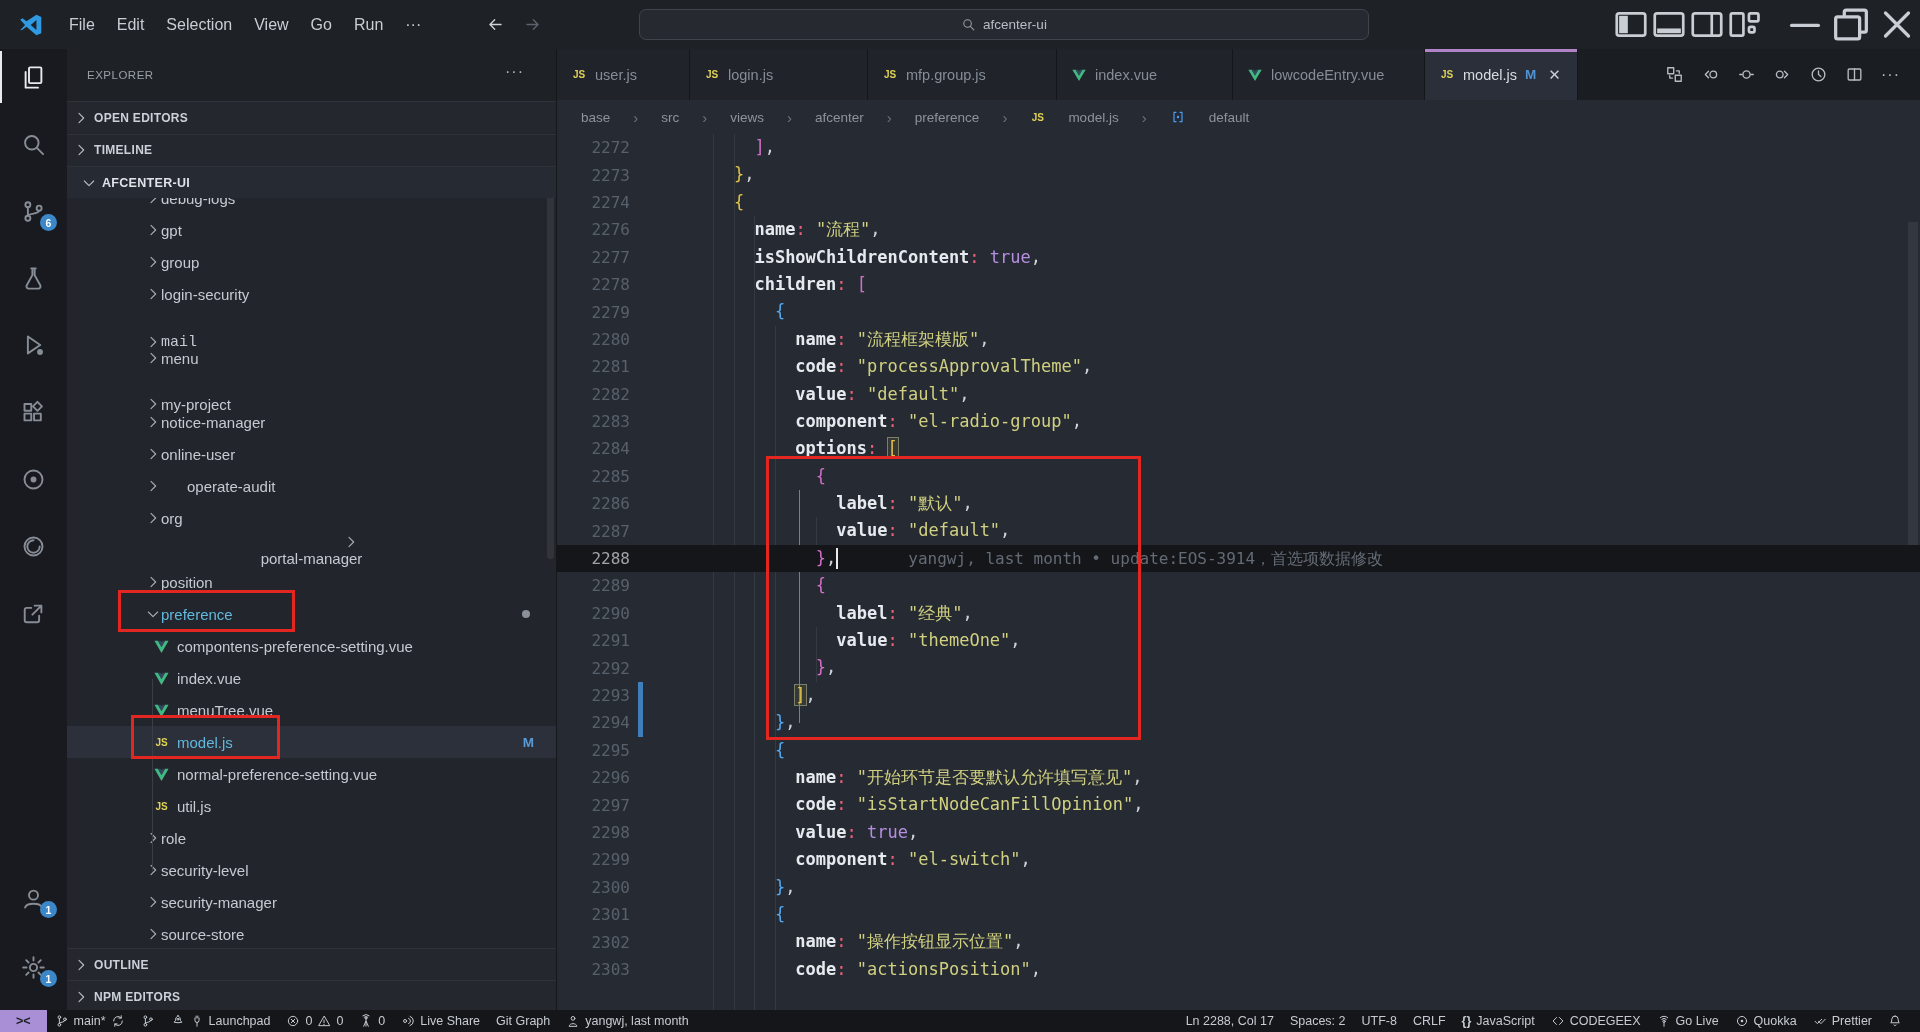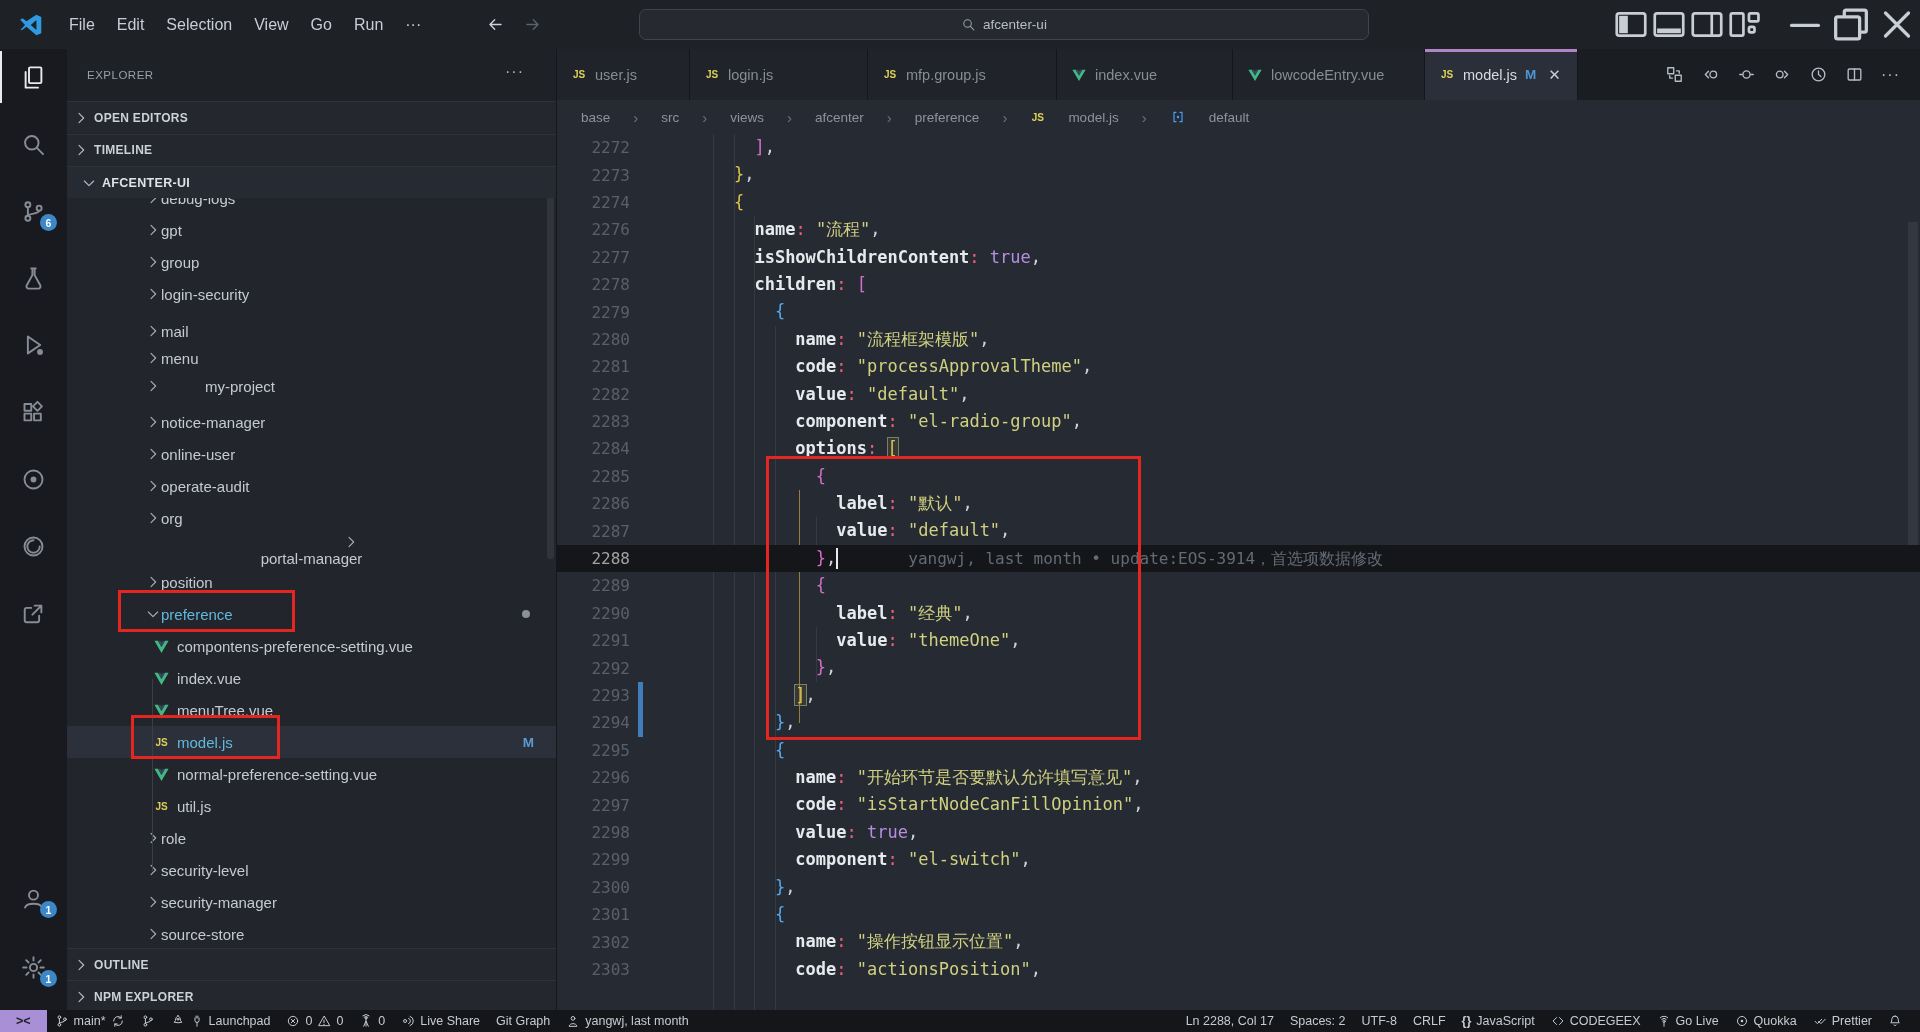--- a/index.html
+++ b/index.html
@@ -294,21 +294,21 @@
         <div class="sb-section" style="top: 899px;">
           <span class="ic"><svg viewBox="0 0 24 24" fill="none" stroke="currentColor" stroke-width="1.7" stroke-linecap="round" stroke-linejoin="round" style="width:100%;height:100%">
               <path d="M9 5l7 7-7 7"></path>
             </svg></span>
           <span>OUTLINE</span>
         </div>
         <div class="sb-section" style="top: 931px;">
           <span class="ic"><svg viewBox="0 0 24 24" fill="none" stroke="currentColor" stroke-width="1.7" stroke-linecap="round" stroke-linejoin="round" style="width:100%;height:100%">
               <path d="M9 5l7 7-7 7"></path>
             </svg></span>
-          <span>NPM EXPLORER</span>
+          <span>NPM EDITORS</span>
         </div>
       </div>
     <div id="tree">
         <div class="tree-row" style="top: 133px;">
           <span class="chev"><svg viewBox="0 0 24 24" fill="none" stroke="currentColor" stroke-width="1.7" stroke-linecap="round" stroke-linejoin="round" style="width:100%;height:100%">
               <path d="M9 5l7 7-7 7"></path>
             </svg></span>
           <span class="lbl">debug-logs</span>
         </div>
         <div class="tree-row" style="top: 165px;">
@@ -322,51 +322,51 @@
               <path d="M9 5l7 7-7 7"></path>
             </svg></span>
           <span class="lbl">group</span>
         </div>
         <div class="tree-row" style="top: 229px;">
           <span class="chev"><svg viewBox="0 0 24 24" fill="none" stroke="currentColor" stroke-width="1.7" stroke-linecap="round" stroke-linejoin="round" style="width:100%;height:100%">
               <path d="M9 5l7 7-7 7"></path>
             </svg></span>
           <span class="lbl">login-security</span>
         </div>
-        <div class="tree-row" style="top: 266px;">
+        <div class="tree-row" style="top: 277px; font-family: Liberation Mono, monospace;">
           <span class="chev"><svg viewBox="0 0 24 24" fill="none" stroke="currentColor" stroke-width="1.7" stroke-linecap="round" stroke-linejoin="round" style="width:100%;height:100%">
               <path d="M9 5l7 7-7 7"></path>
             </svg></span>
           <span class="lbl">mail</span>
         </div>
         <div class="tree-row" style="top: 293px;">
           <span class="chev"><svg viewBox="0 0 24 24" fill="none" stroke="currentColor" stroke-width="1.7" stroke-linecap="round" stroke-linejoin="round" style="width:100%;height:100%">
               <path d="M9 5l7 7-7 7"></path>
             </svg></span>
           <span class="lbl">menu</span>
         </div>
-        <div class="tree-row" style="top: 321px; gap: 44px;">
+        <div class="tree-row" style="top: 339px;">
           <span class="chev"><svg viewBox="0 0 24 24" fill="none" stroke="currentColor" stroke-width="1.7" stroke-linecap="round" stroke-linejoin="round" style="width:100%;height:100%">
               <path d="M9 5l7 7-7 7"></path>
             </svg></span>
           <span class="lbl">my-project</span>
         </div>
         <div class="tree-row" style="top: 357px;">
           <span class="chev"><svg viewBox="0 0 24 24" fill="none" stroke="currentColor" stroke-width="1.7" stroke-linecap="round" stroke-linejoin="round" style="width:100%;height:100%">
               <path d="M9 5l7 7-7 7"></path>
             </svg></span>
           <span class="lbl">notice-manager</span>
         </div>
         <div class="tree-row" style="top: 389px;">
           <span class="chev"><svg viewBox="0 0 24 24" fill="none" stroke="currentColor" stroke-width="1.7" stroke-linecap="round" stroke-linejoin="round" style="width:100%;height:100%">
               <path d="M9 5l7 7-7 7"></path>
             </svg></span>
           <span class="lbl">online-user</span>
         </div>
-        <div class="tree-row" style="top: 421px;">
+        <div class="tree-row" style="top: 421px; gap: 26px;">
           <span class="chev"><svg viewBox="0 0 24 24" fill="none" stroke="currentColor" stroke-width="1.7" stroke-linecap="round" stroke-linejoin="round" style="width:100%;height:100%">
               <path d="M9 5l7 7-7 7"></path>
             </svg></span>
           <span class="lbl">operate-audit</span>
         </div>
         <div class="tree-row" style="top: 453px;">
           <span class="chev"><svg viewBox="0 0 24 24" fill="none" stroke="currentColor" stroke-width="1.7" stroke-linecap="round" stroke-linejoin="round" style="width:100%;height:100%">
               <path d="M9 5l7 7-7 7"></path>
             </svg></span>
           <span class="lbl">org</span>

